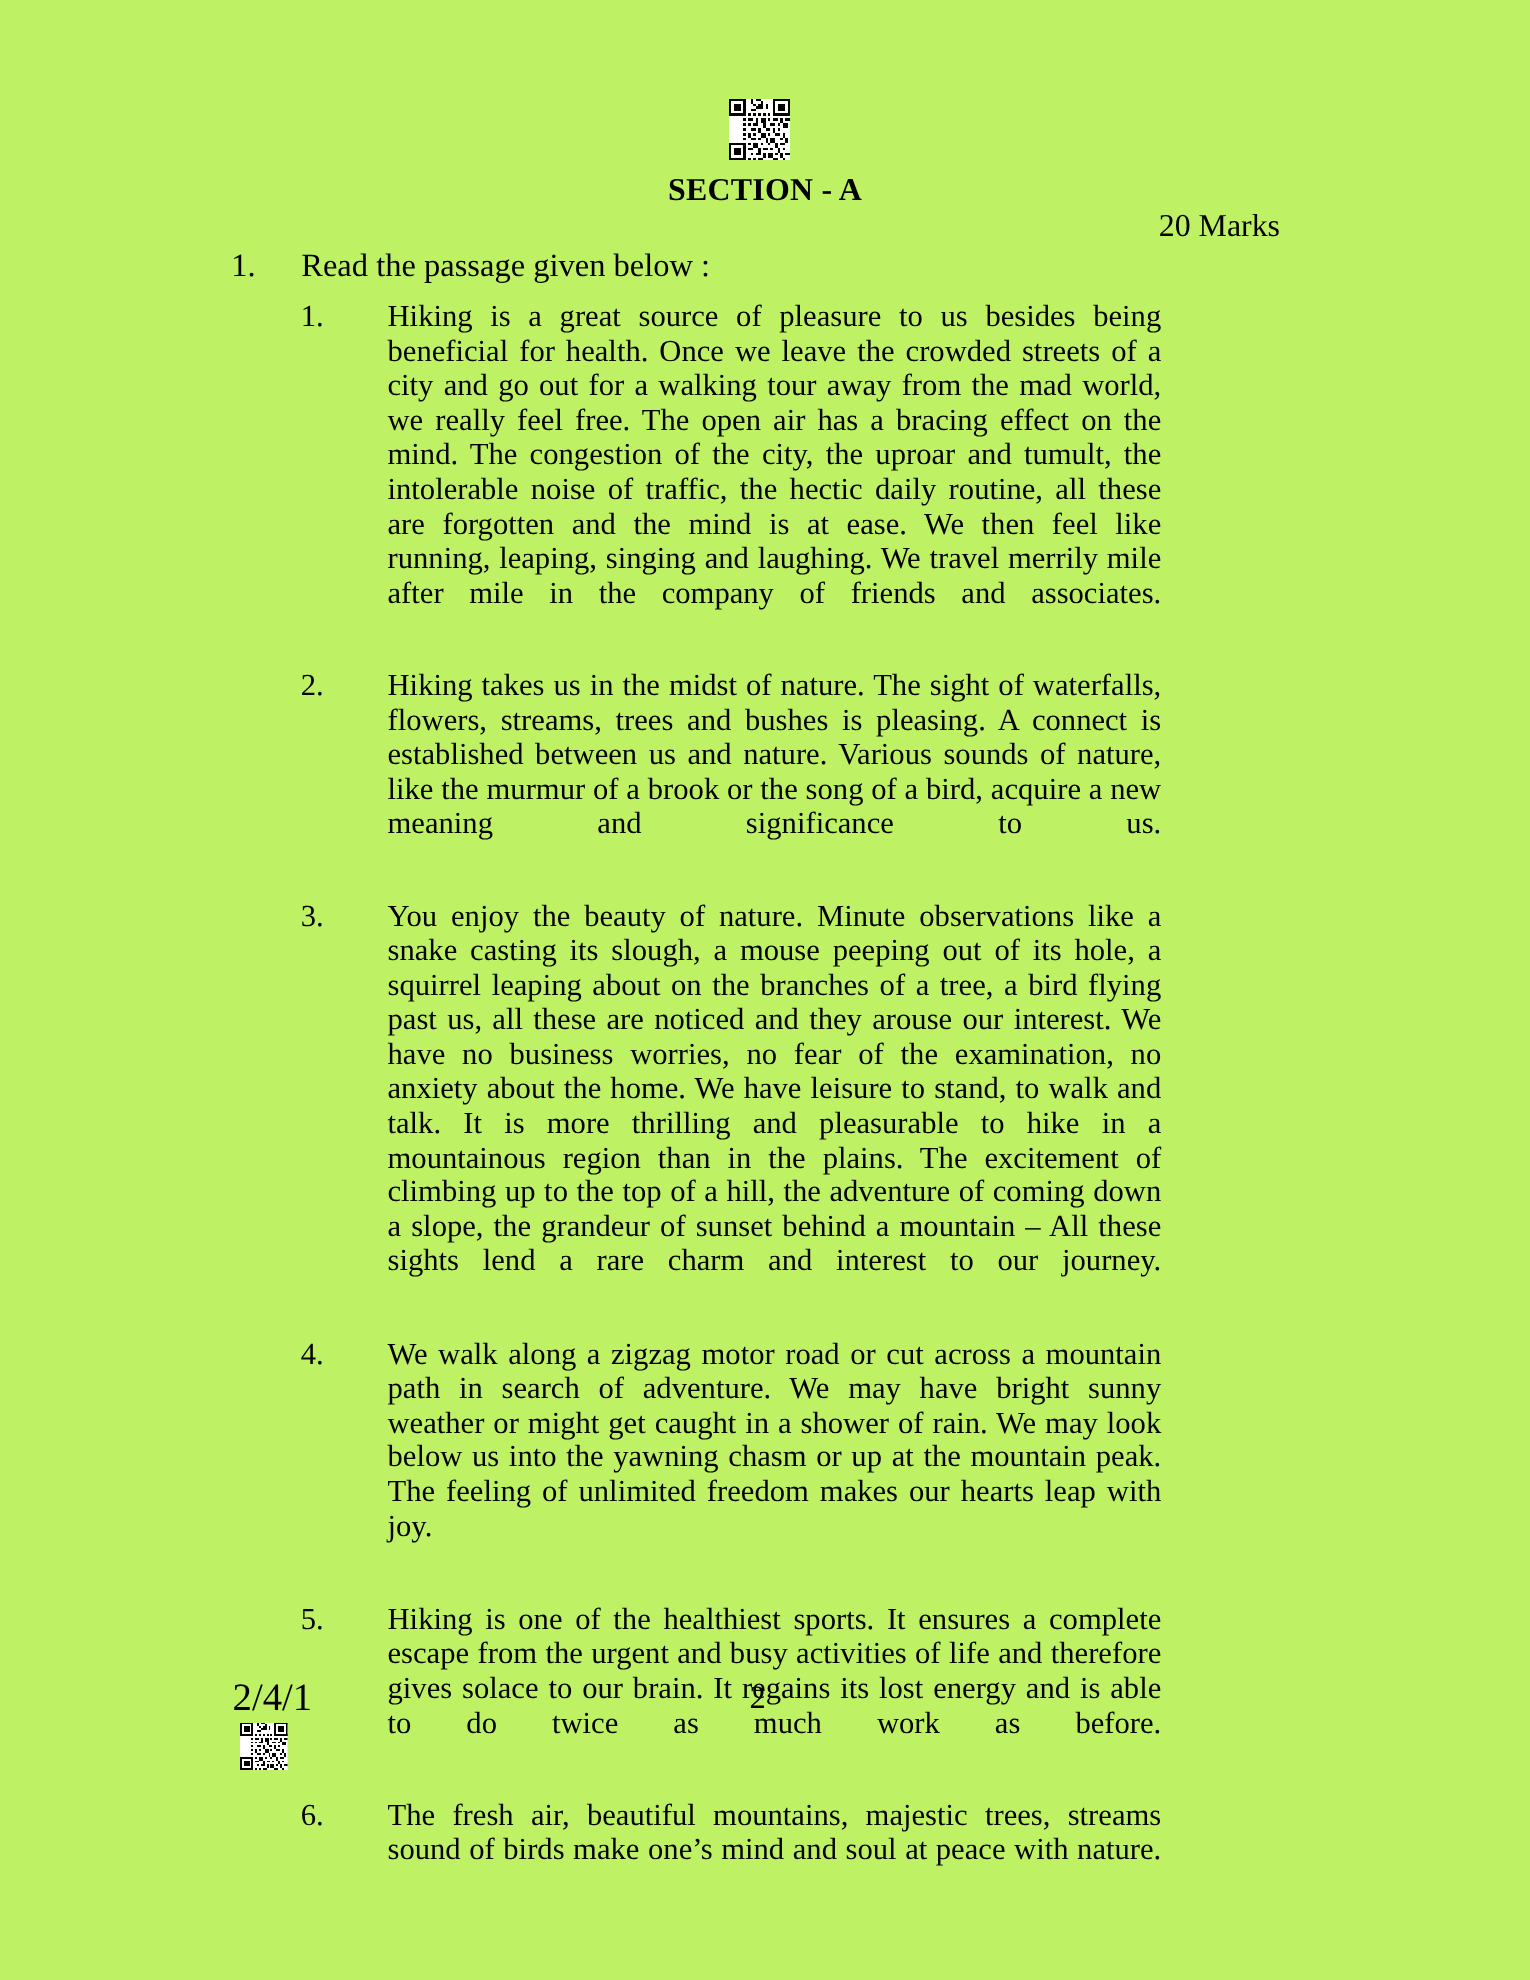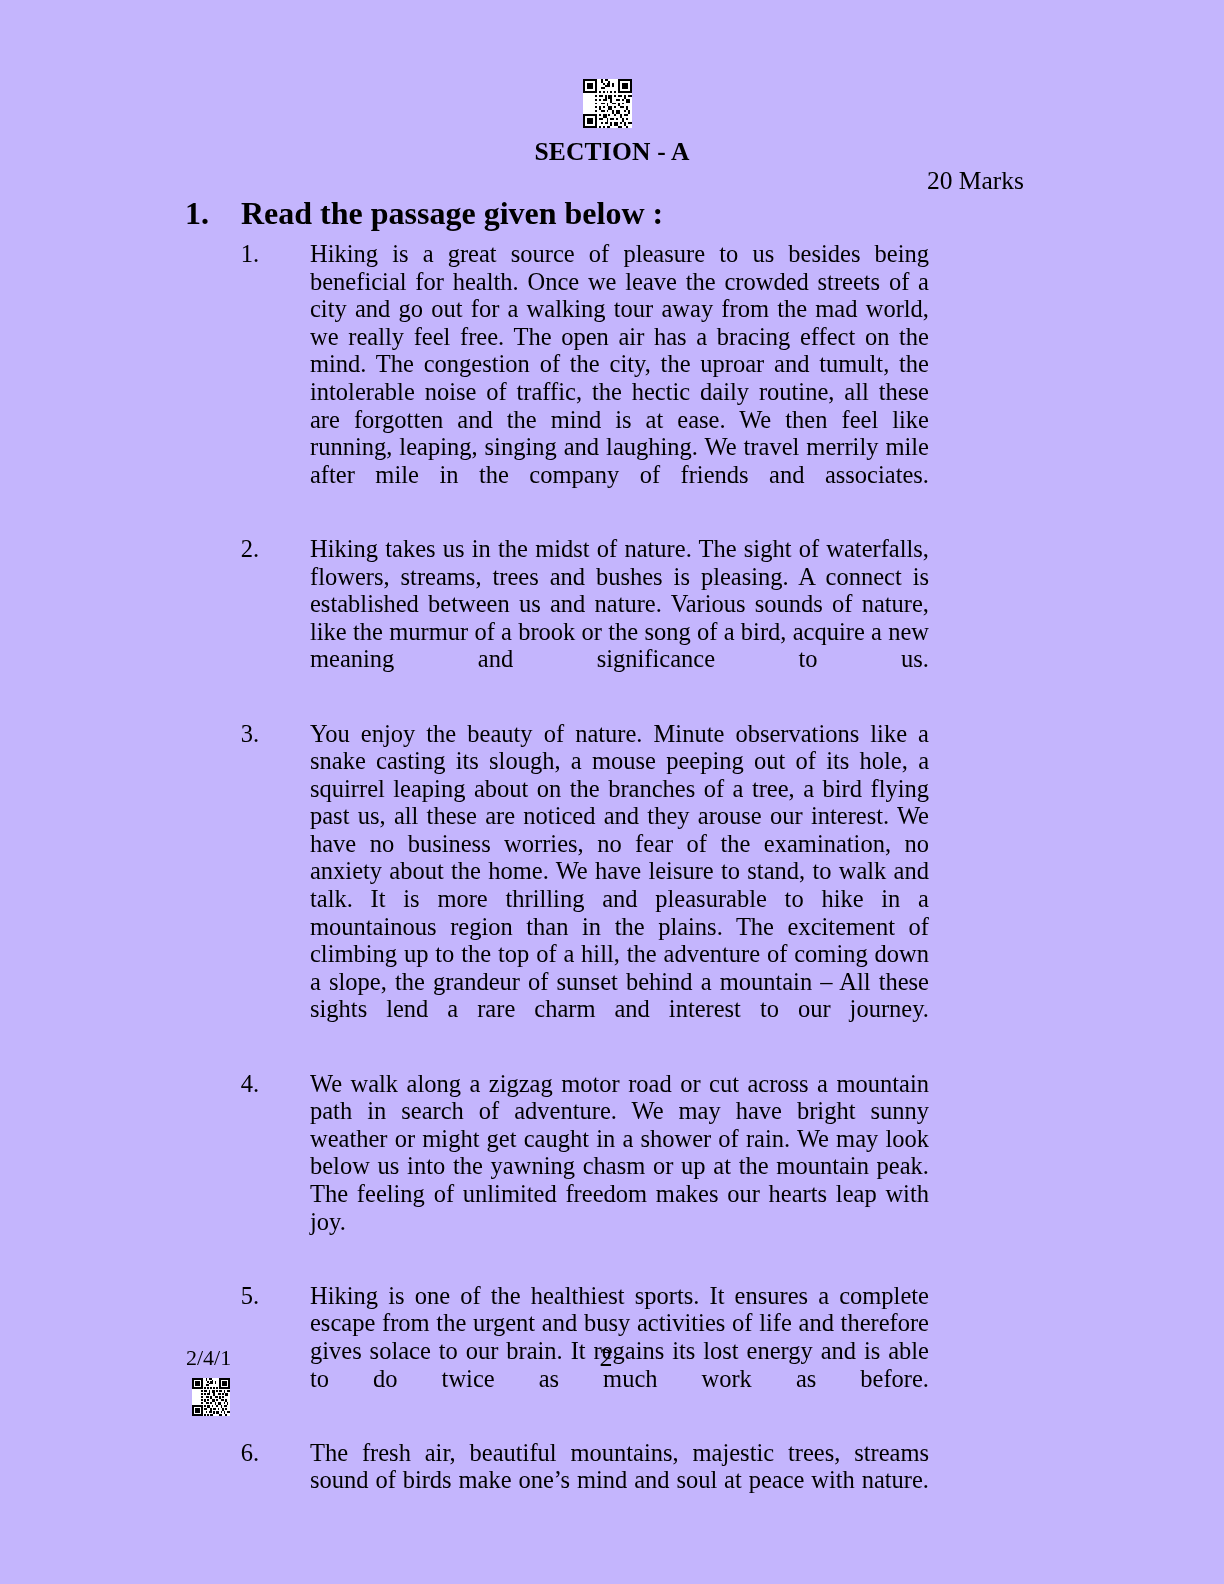--- a/index.html
+++ b/index.html
@@ -5,21 +5,21 @@
 <style>
   html, body {
     margin: 0;
     padding: 0;
     background: #ffffff;
   }
   .page {
     position: relative;
     width: 1224px;
     height: 1584px;
-    background: #c4b5fd;
+    background: #bef264;
     font-family: "Liberation Serif", "DejaVu Serif", serif;
     color: #000000;
     overflow: hidden;
   }
 
   
   .qr {
     display: block;
     image-rendering: pixelated;
   }
@@ -61,22 +61,22 @@
     font-size: 25.5px;
     line-height: 29px;
     white-space: nowrap;
   }
 
   
   .q-head {
     position: absolute;
     left: 185px;
     top: 198px;
-    font-weight: bold;
-    font-size: 32px;
+    font-weight: normal;
+    font-size: 26px;
     line-height: 30px;
     white-space: nowrap;
   }
   .q-head .q-num {
     display: inline-block;
     width: 56px;
   }
 
   
   .passage {
@@ -123,21 +123,21 @@
     position: absolute;
     left: 0;
     top: 1338px;
     width: 1224px;
     height: 56px;
   }
   .foot-code {
     position: absolute;
     left: 186px;
     top: 0;
-    font-size: 22px;
+    font-size: 31px;
     line-height: 40px;
     white-space: nowrap;
   }
   .foot-page {
     position: absolute;
     left: 0;
     top: 0;
     width: 1224px;
     text-align: center;
     font-size: 26px;

